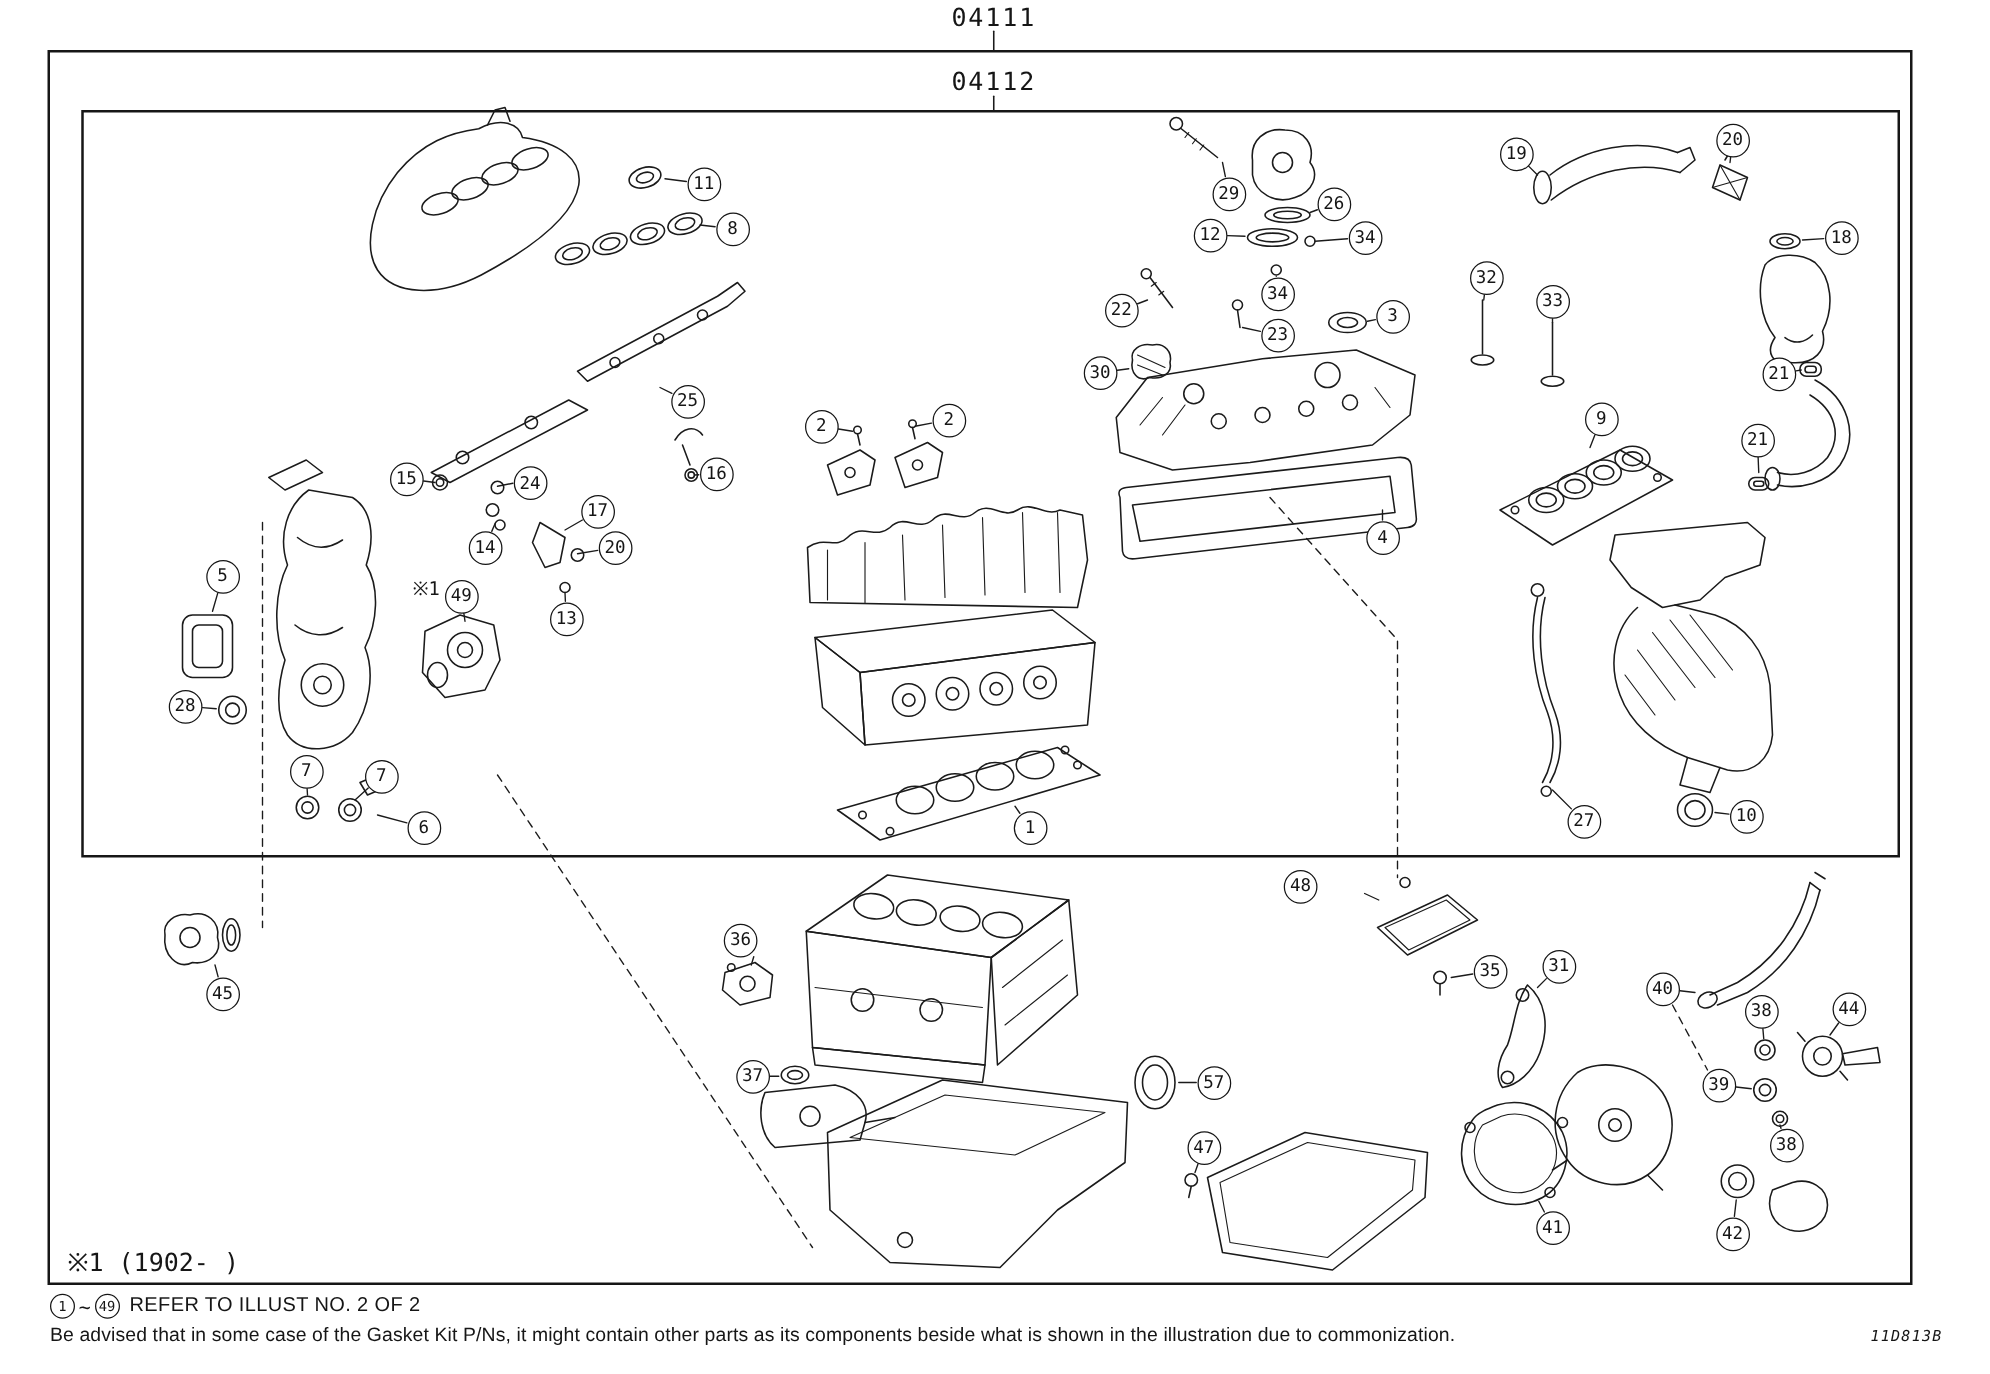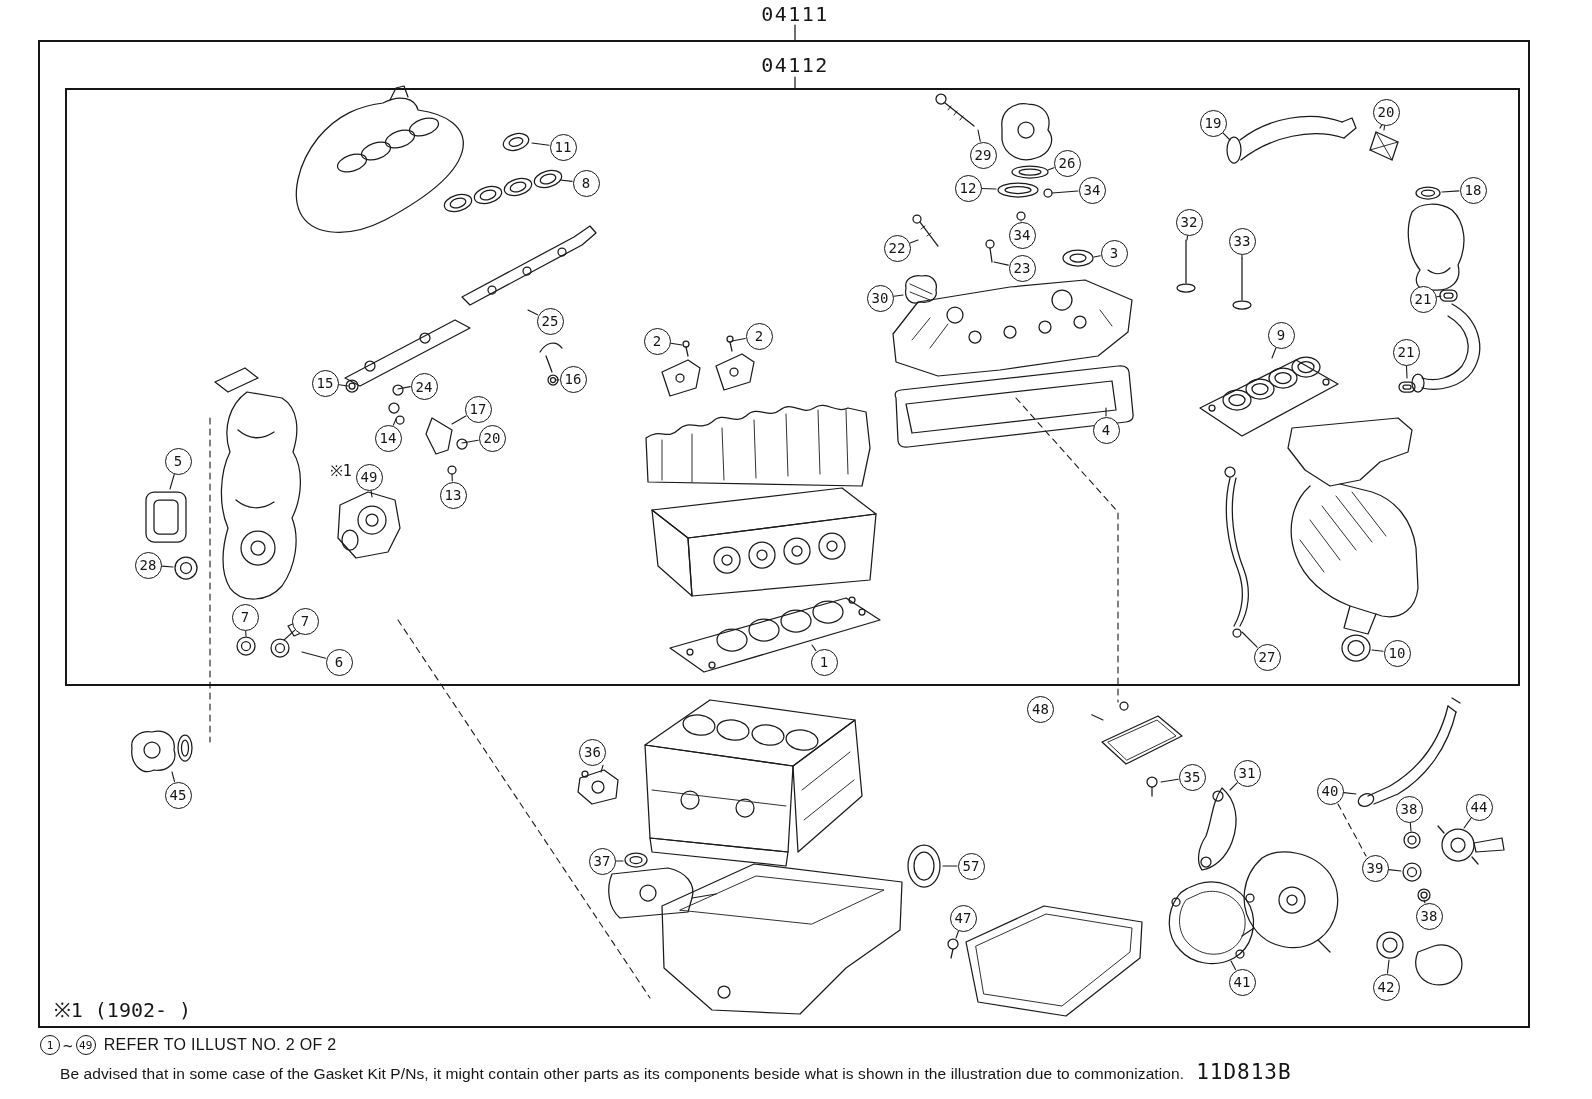--- a/index.html
+++ b/index.html
@@ -19,23 +19,23 @@
   .callout{position:absolute;width:27px;height:27px;box-sizing:border-box;border:1.8px solid #161616;
            border-radius:50%;background:#fff;display:flex;align-items:center;justify-content:center;
            font-size:14px;line-height:1;z-index:6;}
   .annotation{position:absolute;transform:translate(-50%,-50%);font-size:15px;z-index:6;white-space:nowrap;}
   .footnote{position:absolute;left:54px;top:996px;font-size:20px;white-space:nowrap;}
   .legend-row{position:absolute;left:40px;top:1035px;display:flex;align-items:center;gap:3px;font-size:16px;}
   .mini-circ{display:inline-flex;width:20px;height:20px;box-sizing:border-box;border:1.5px solid #161616;
              border-radius:50%;align-items:center;justify-content:center;font-size:11px;line-height:1;}
   .refer-text{margin-left:5px;font-family:"Liberation Sans", sans-serif;font-size:16px;letter-spacing:0.3px;}
   .disclaimer-row{position:absolute;left:40px;top:1060px;width:1514px;display:flex;
-                  justify-content:flex-start;align-items:baseline;margin-left:20px;}
+                  justify-content:space-between;align-items:baseline;}
   .disclaimer-text{font-family:"Liberation Sans", sans-serif;font-size:15.5px;letter-spacing:0.1px;}
-  .drawing-code{font-size:21px;letter-spacing:1px;margin-left:12px;white-space:nowrap;}
+  .drawing-code{font-size:12px;letter-spacing:1px;margin-left:12px;white-space:nowrap;font-style:italic;}
 </style>
 </head>
 <body>
 
 <div class="stage">
 
   <div class="code outer-code">04111</div>
   <div class="frame frame-outer"></div>
   <div class="code inner-code">04112</div>
   <div class="frame frame-inner"></div>

